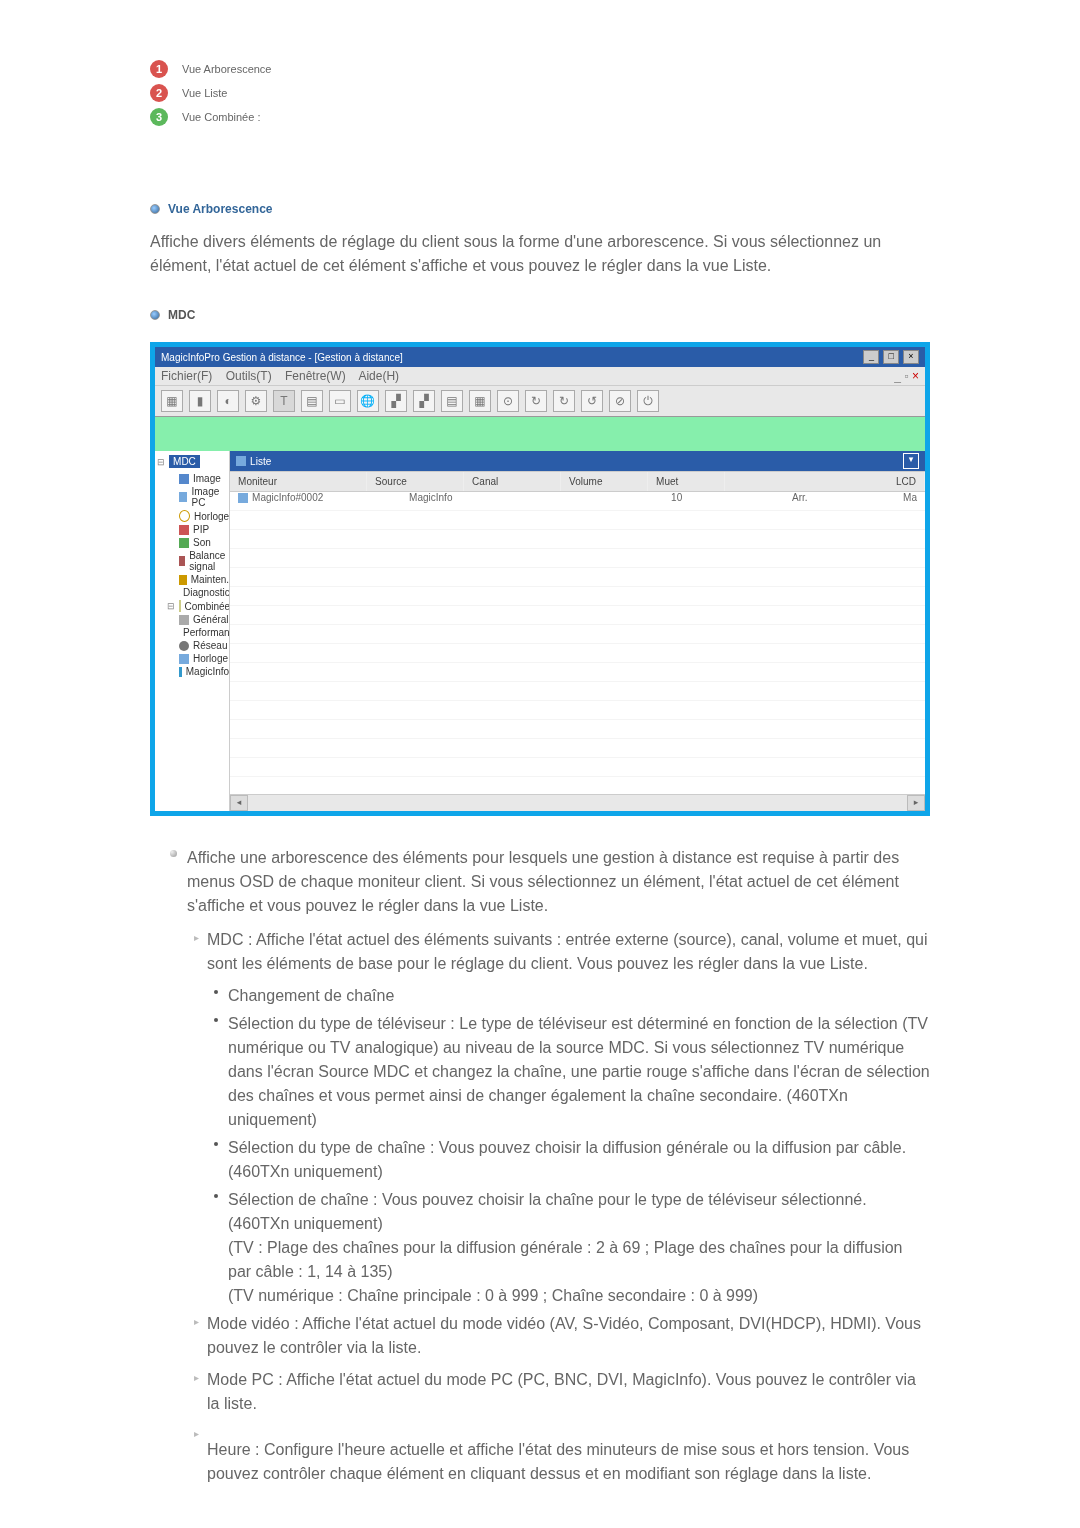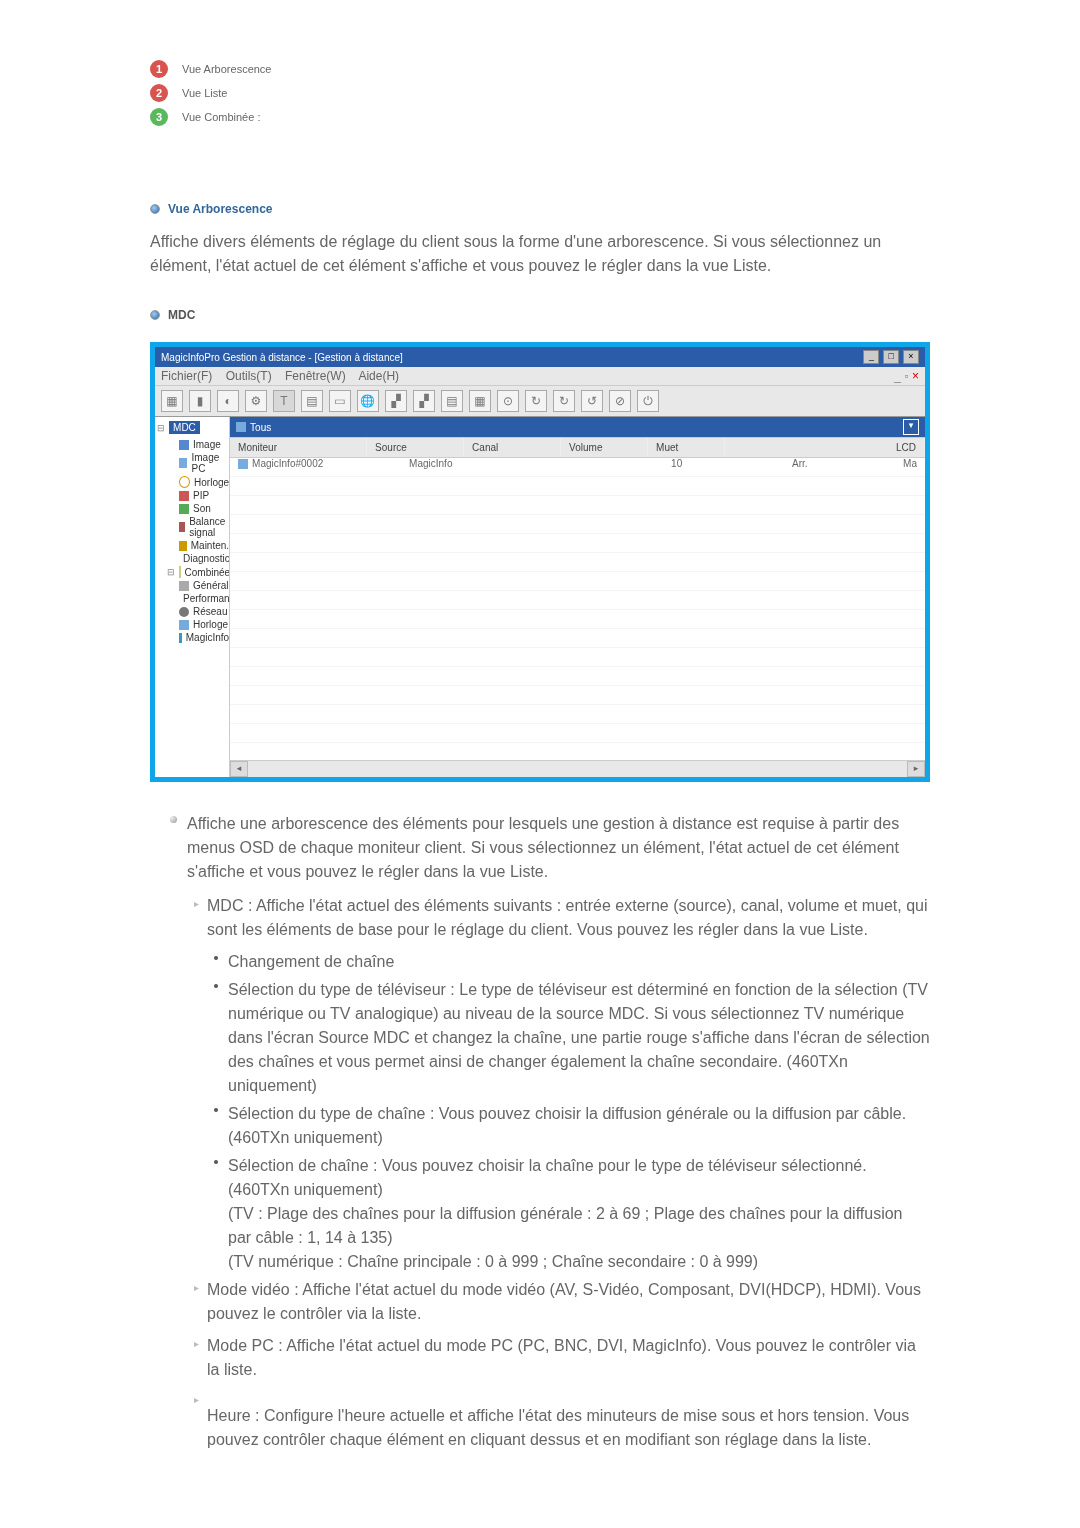--- a/index.html
+++ b/index.html
@@ -110,20 +110,21 @@
       display: inline-flex;
       align-items: center;
       justify-content: center;
       font-size: 12px;
       color: #777;
     }
     .tool-btn.active { background: #d8d8d8; }
     .main-split {
       display: flex;
       height: 360px;
+      margin-top: 34px;
     }
     .tree-pane {
       width: 150px;
       background: #fff;
       border-right: 1px solid #ccc;
       overflow: auto;
       font-size: 10px;
     }
     .tree-root {
       background: #2a5ca8;
@@ -419,21 +420,21 @@
           </div>
         <div class="tree-item">
             <span class="ticon" style="background:#39c"></span>
             <span>MagicInfo</span>
           </div>
       </div>
       <div class="list-pane">
         <div class="list-header">
           <div class="list-filter" style="flex:1">
             <span class="ticon" style="background:#7ad"></span>
-            <span>Tous</span>
+            <span>Liste</span>
             <span class="dropdown-sq">▾</span>
           </div>
         </div>
         <div class="list-header">
           <div class="col-hdr" style="width:120px">Moniteur</div>
           <div class="col-hdr" style="width:80px">Source</div>
           <div class="col-hdr" style="width:80px">Canal</div>
           <div class="col-hdr" style="width:70px">Volume</div>
           <div class="col-hdr" style="width:60px">Muet</div>
           <div class="col-hdr" style="flex:1;text-align:right">LCD</div>

